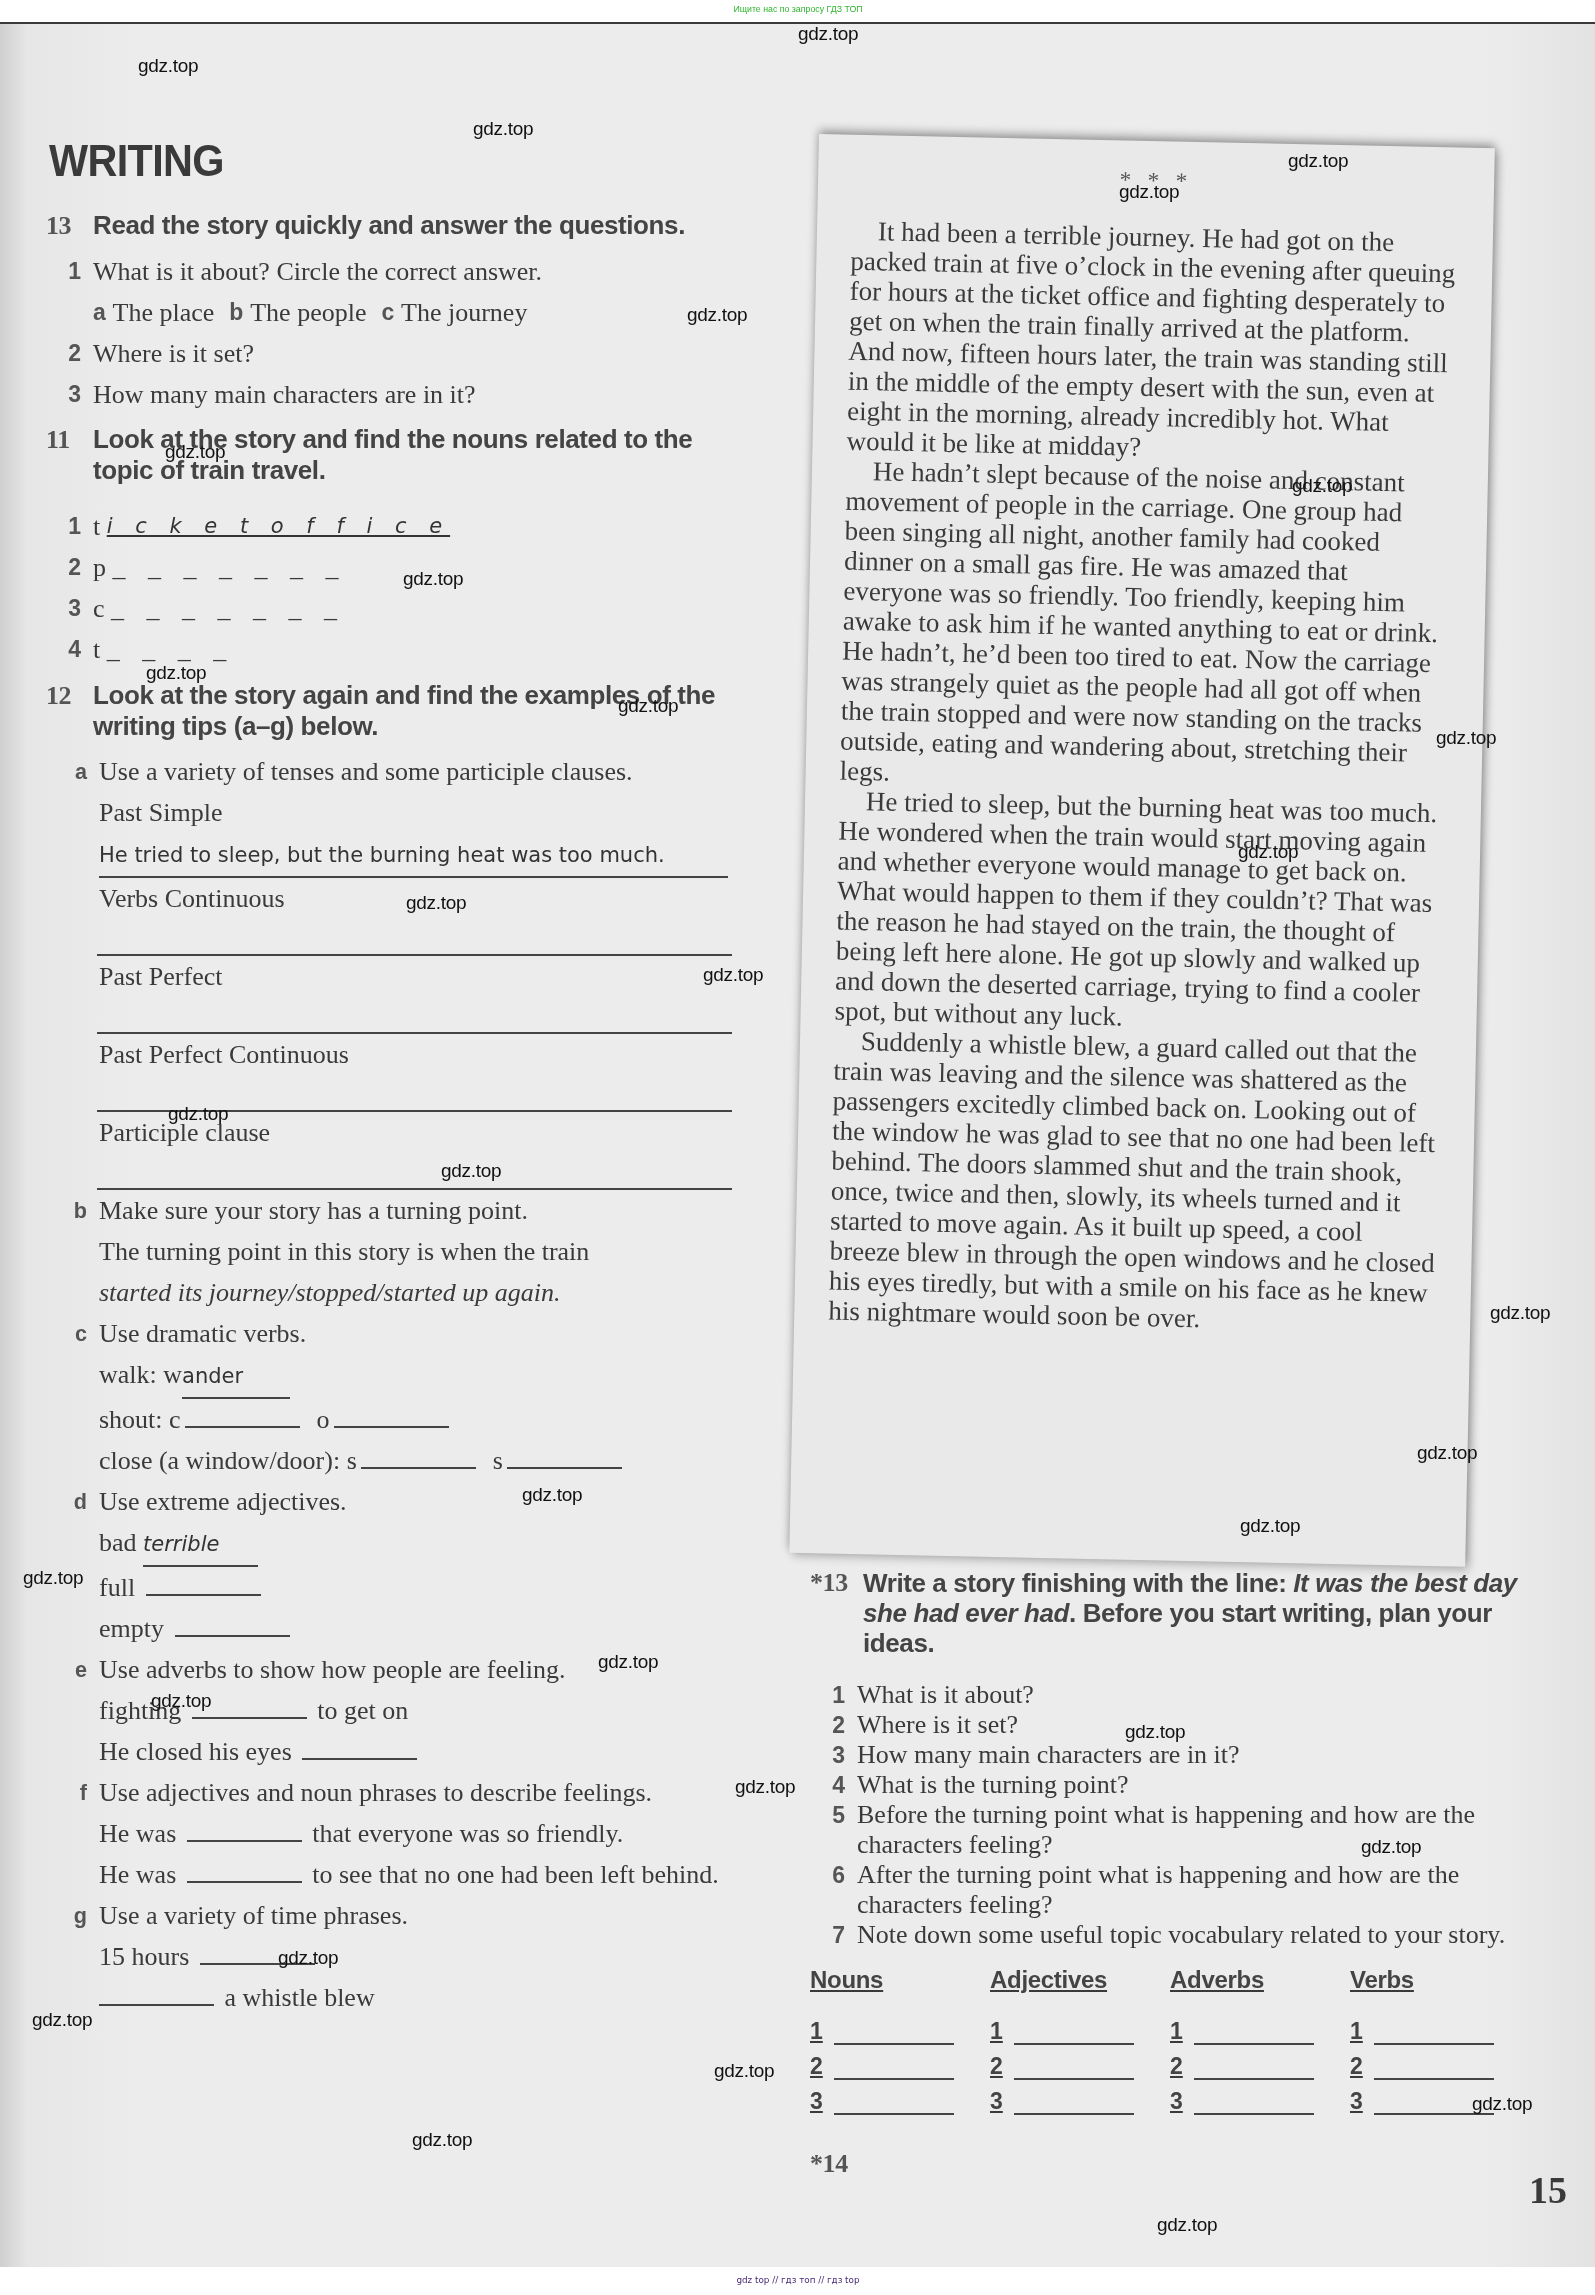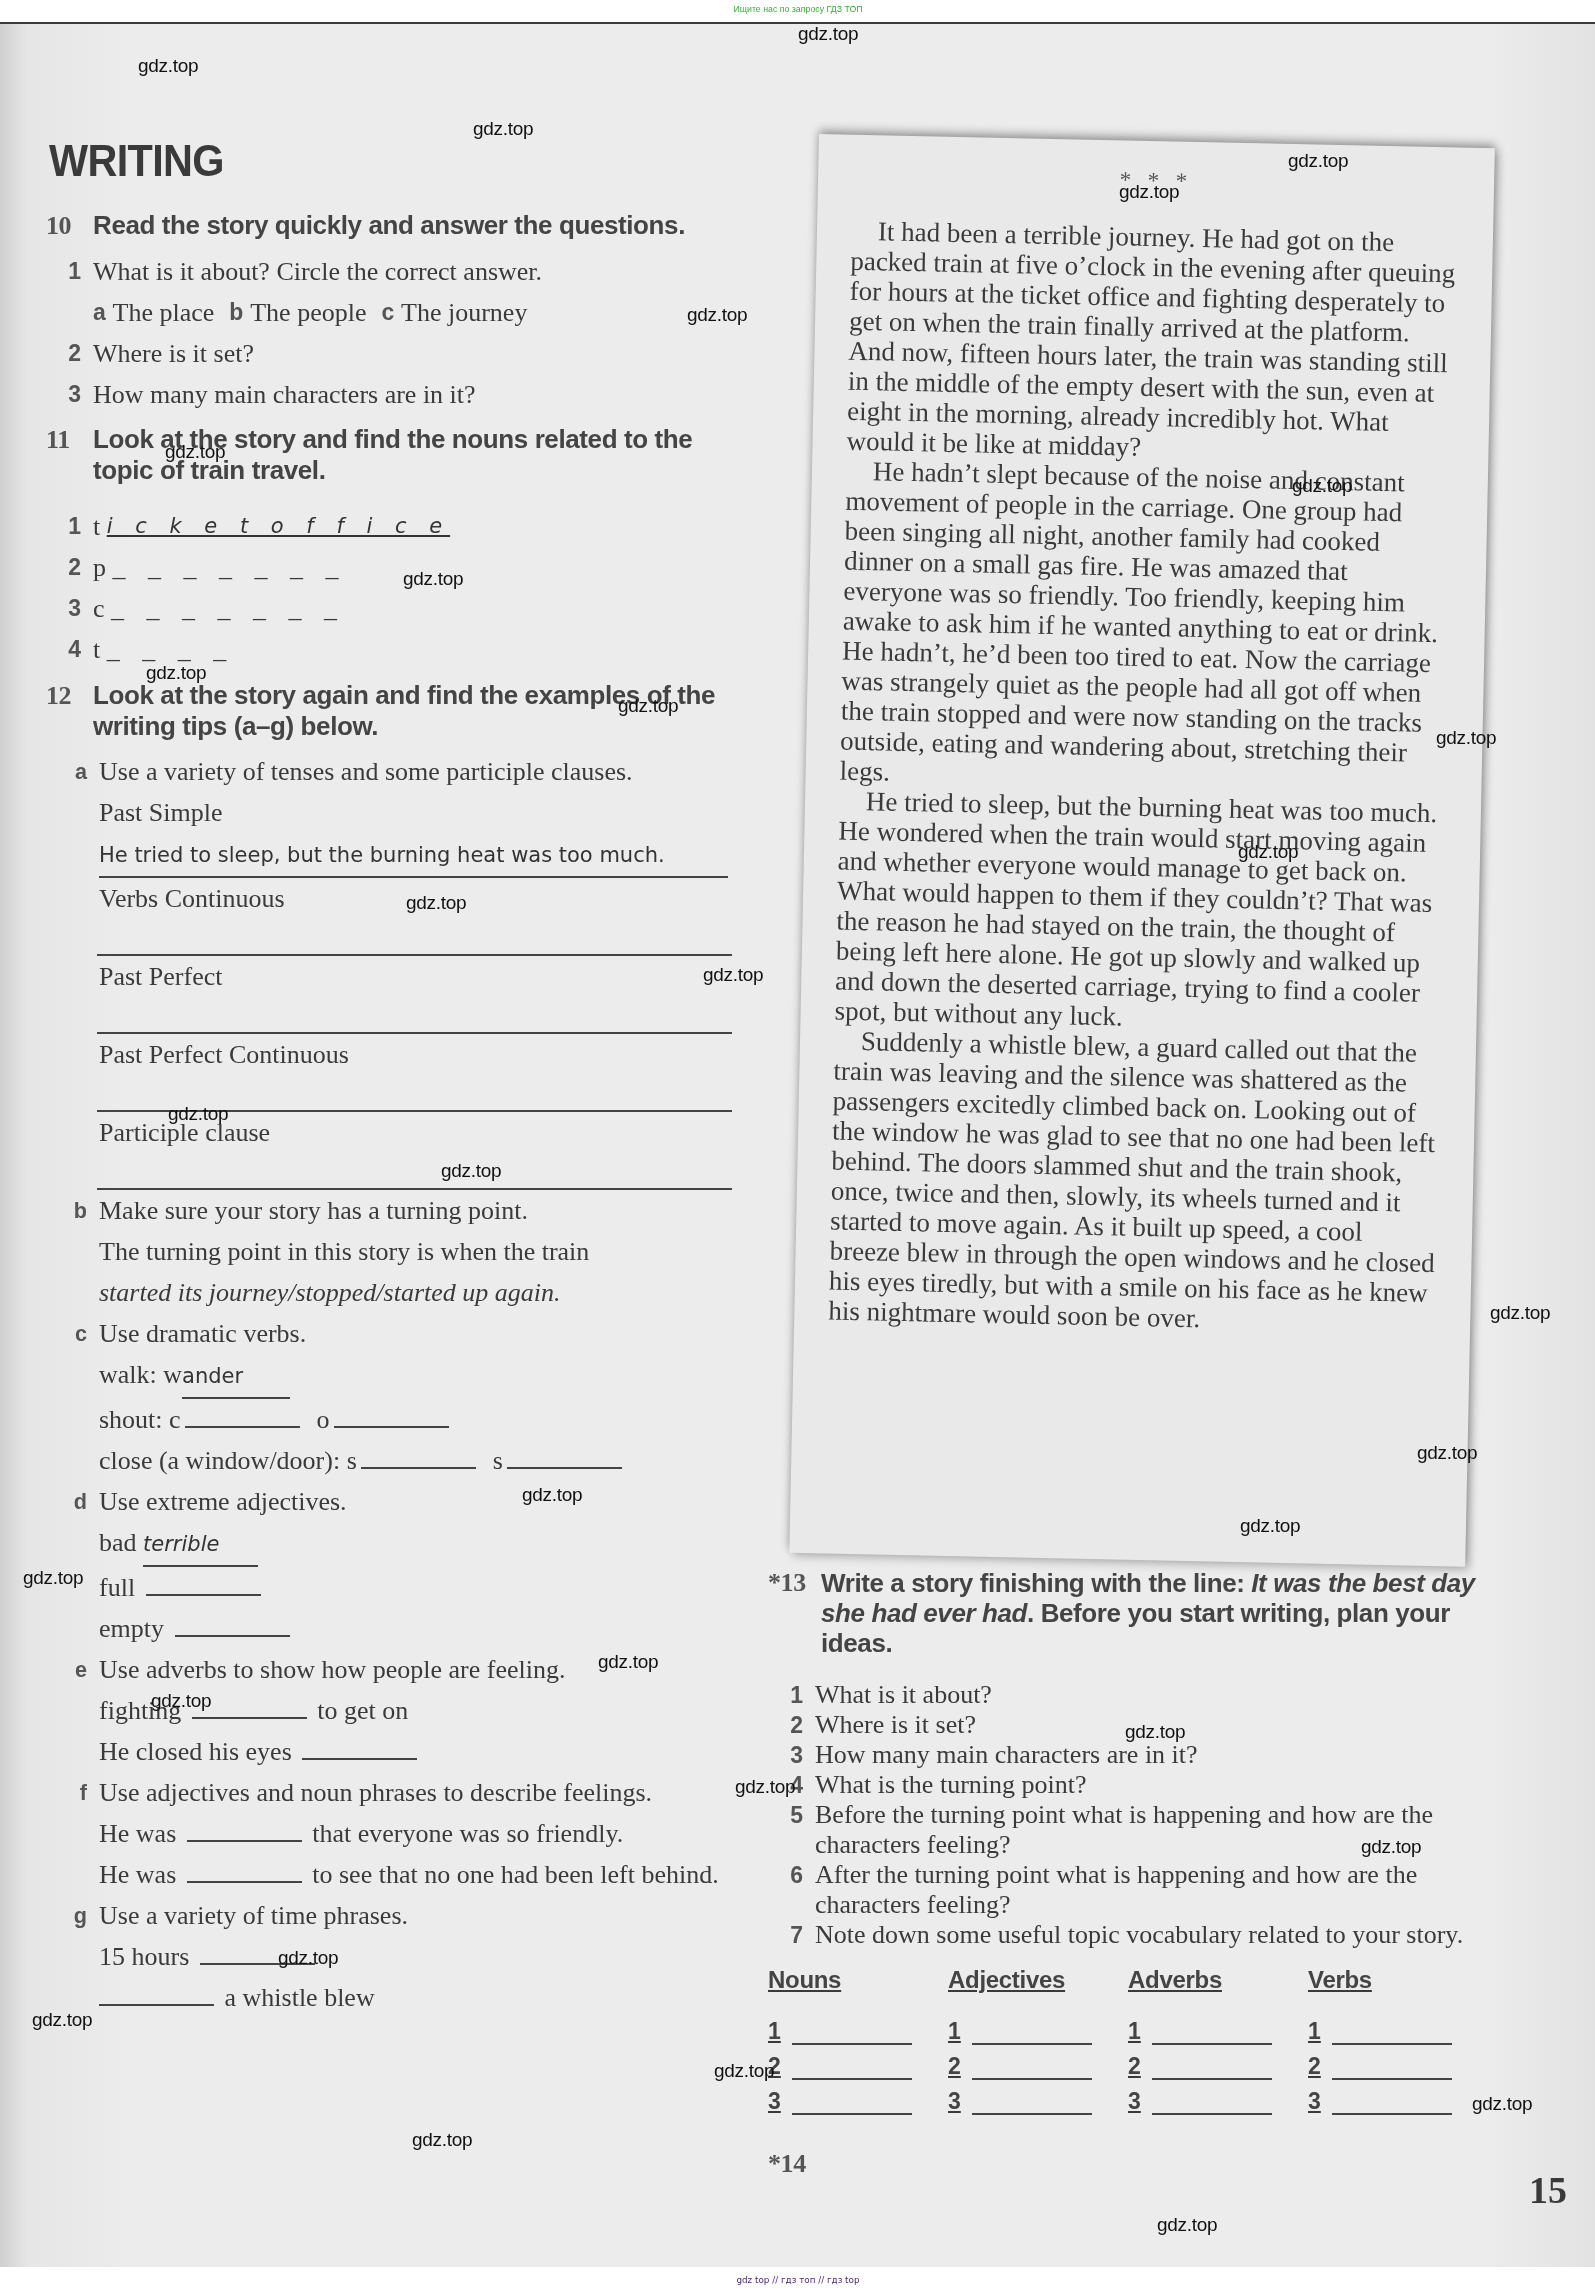--- a/index.html
+++ b/index.html
@@ -24,21 +24,21 @@
   .tip { display:flex; font-size:26px; line-height:41px; }
   .tip .l { width:53px; text-align:right; padding-right:12px; box-sizing:border-box; font-family:"Liberation Sans", sans-serif; font-weight:bold; font-size:21.6px; color:#555; flex-shrink:0; }
   .indent { padding-left:53px; font-size:26px; line-height:41px; }
   .italic { font-style:italic; }
 
   .story-box { position:absolute; left:819px; top:134px; width:676px; height:1419px; background:#e9e9e9; box-shadow:0 -4px 9.5px rgba(0,0,0,0.35), 4px 4px 9.5px rgba(0,0,0,0.2); transform:rotate(1.2deg); transform-origin:top left; }
   .stars { text-align:center; font-size:23px; color:#555; margin-top:27px; letter-spacing:5.4px; }
   .story-text { padding:28px 35px 0 34px; font-size:27px; line-height:30px; color:#3a3a3a; text-align:left; }
   .story-text p { margin:0; text-indent:27px; }
 
-  .right-lower { position:absolute; left:768px; top:1568px; width:757px; }
+  .right-lower { position:absolute; left:810px; top:1568px; width:757px; }
   .ex13-head { display:flex; font-family:"Liberation Sans", sans-serif; font-weight:bold; font-size:26px; line-height:30px; color:#444; letter-spacing:-0.4px; }
   .ex13-head .ex-num { width:53px; }
   .plan-list { margin-top:21.6px; }
   .plan-item { display:flex; font-size:26px; line-height:30px; }
   .plan-item .n { width:47px; text-align:right; padding-right:12px; box-sizing:border-box; font-family:"Liberation Sans", sans-serif; font-weight:bold; font-size:23px; color:#555; flex-shrink:0; }
   .vocab { display:flex; margin-top:16px; }
   .vocab-col { width:180px;text-decoration:underline; }
   .vocab-col h4 { margin:0 0 16px 0; font-family:"Liberation Sans", sans-serif; font-weight:bold; font-size:24px; color:#444; letter-spacing:-0.3px; }
   .vocab-row { display:flex; align-items:flex-end; height:35px; font-family:"Liberation Sans", sans-serif; font-weight:bold; font-size:23px; color:#444; }
   .vocab-row .line { width:120px; border-bottom:2px solid #444; margin-left:10.8px; height:20px; }
@@ -51,21 +51,21 @@
 
 <div class="top-banner">Ищите нас по запросу ГДЗ ТОП</div>
 
 <div class="page"></div>
 
 <div class="left">
   <div class="section-title">WRITING</div>
 
   <div>
     <div class="ex-head">
-      <span class="ex-num">10</span>
+      <span class="ex-num">13</span>
       <span>Read the story quickly and answer the questions.</span>
     </div>
     <div class="q">
       <span class="n">1</span>
       <span>What is it about? Circle the correct answer.</span>
     </div>
     <div class="q">
       <span class="n"></span>
       <span class="opt-letter">a</span>
         <span class="opt">The place</span>

